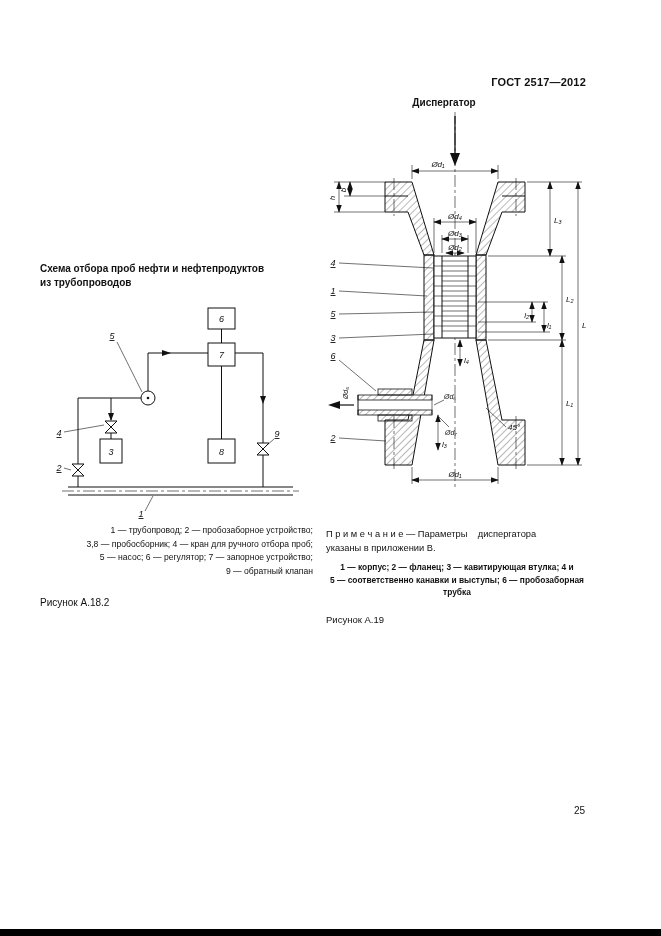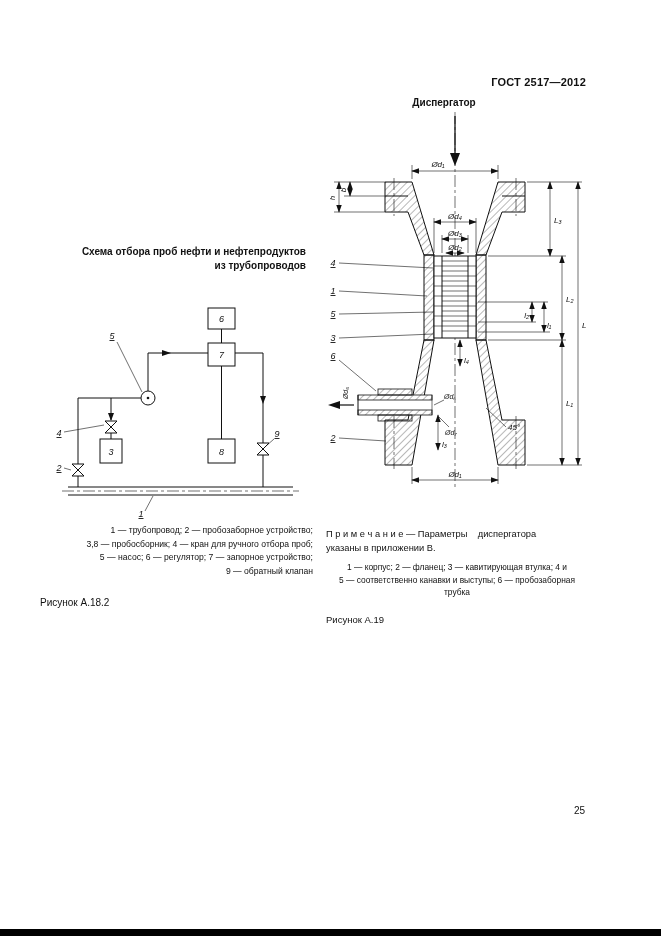--- a/index.html
+++ b/index.html
@@ -3,27 +3,27 @@
 <meta charset="utf-8">
 <style>
   * { box-sizing: border-box; }
   html, body { margin:0; padding:0; background:#9a9a9a; }
   .page { position:relative; width:661px; height:936px; background:#ffffff;
           font-family:"Liberation Sans","DejaVu Sans",sans-serif; color:#111;
           margin:0 auto; overflow:hidden; }
   .abs { position:absolute; }
   .hdr { top:76px; right:75px; font-size:11px; font-weight:700; letter-spacing:.2px; }
   .rtitle { top:97px; left:320px; width:248px; text-align:center; font-weight:700; font-size:10px; }
-  .ltitle { top:245px; left:40px; width:266px; text-align:right; font-weight:700; font-size:10px; line-height:14px; }
+  .ltitle { top:262px; left:40px; width:266px; text-align:left; font-weight:700; font-size:10px; line-height:14px; }
   .llegend { top:524px; left:33px; width:280px; text-align:right; font-size:8.6px; line-height:13.5px; }
   .llegend div, .rlegend div { white-space:nowrap; }
   .lcap { top:597px; left:40px; width:266px; text-align:left; font-size:10px; }
   .note { top:527px; left:326px; width:262px; font-size:9.3px; line-height:14px; }
   .note div { white-space:pre; }
-  .rlegend { top:561px; left:322px; width:270px; text-align:center; font-size:8.4px; line-height:12.5px; }
+  .rlegend { top:561px; left:322px; width:270px; text-align:center; font-size:8.4px; line-height:12.5px;font-weight:bold; }
   .rcap { top:614px; left:326px; width:262px; font-size:9.5px; }
   .pagenum { top:805px; right:76px; font-size:10px; }
   .botbar { left:0; bottom:0; width:100%; height:7px; background:#000; }
 
   svg { position:absolute; overflow:visible; }
   #left-schematic { left:50px; top:299px; }
   #dispergator { left:320px; top:106px; }
   svg text { font-family:"Liberation Sans","DejaVu Sans",sans-serif; fill:#111; }
   .dim  { font-size:8px; font-style:italic; }
   .dim7 { font-size:7px; font-style:italic; }

